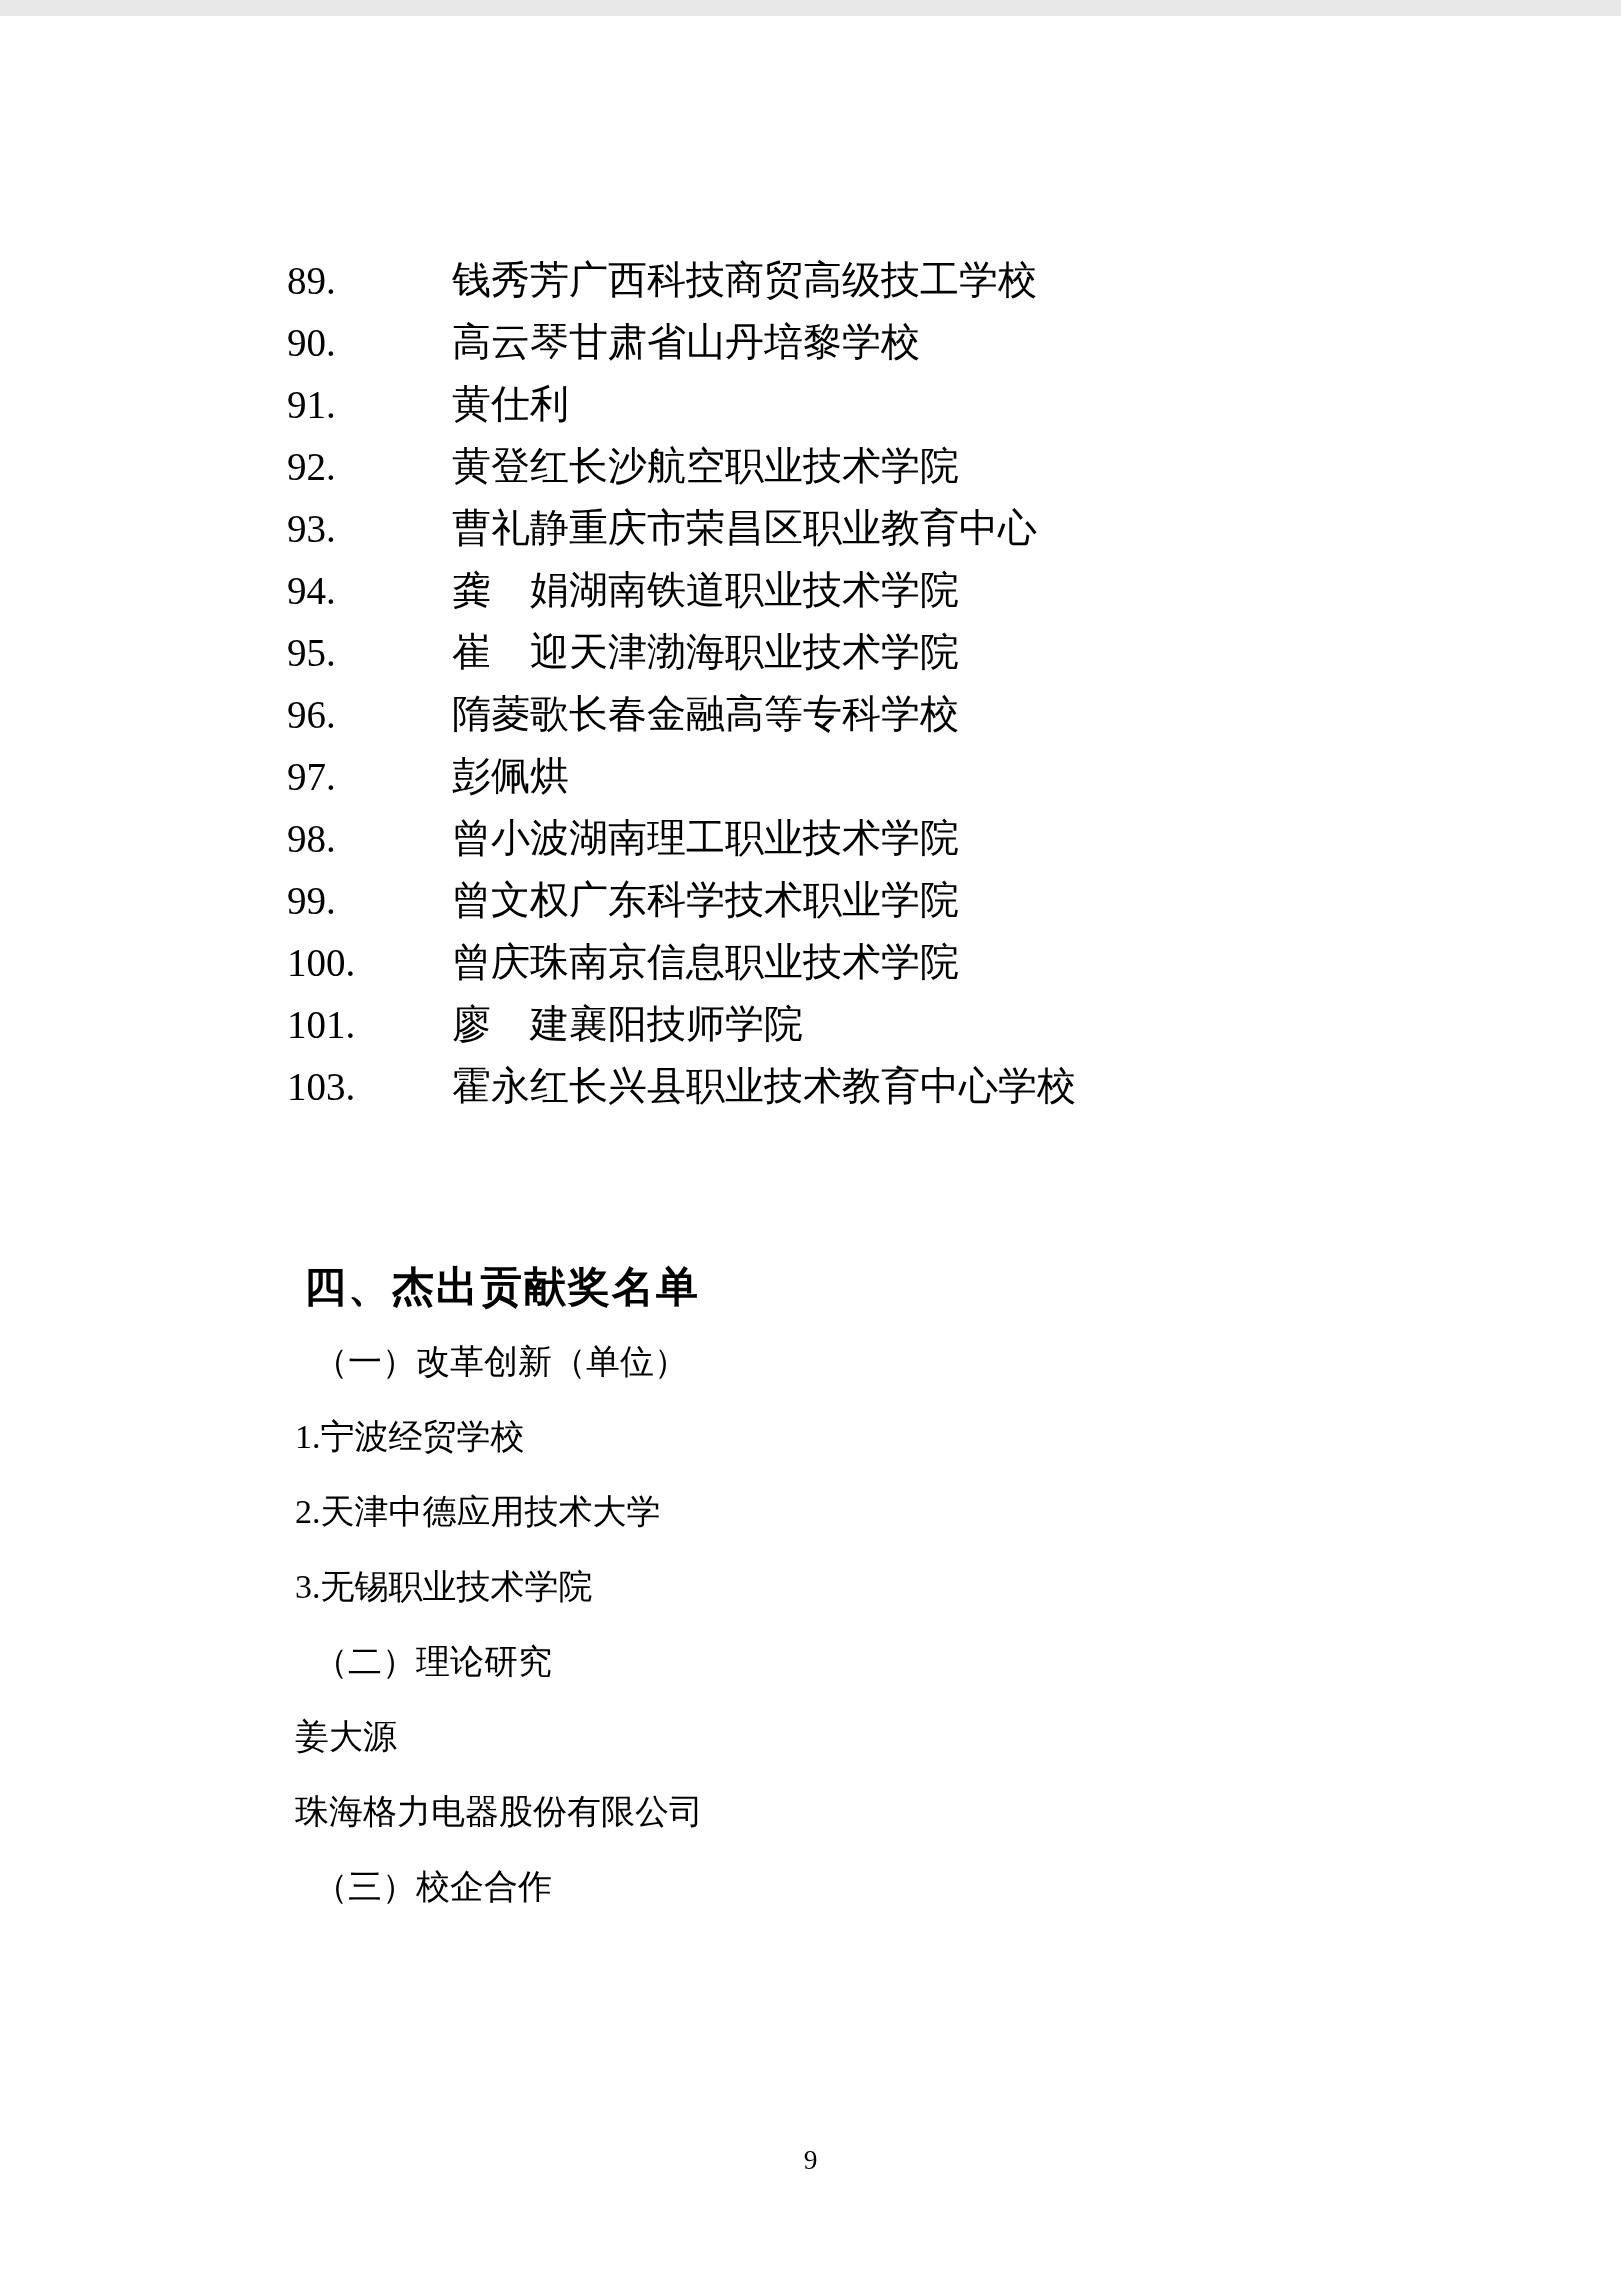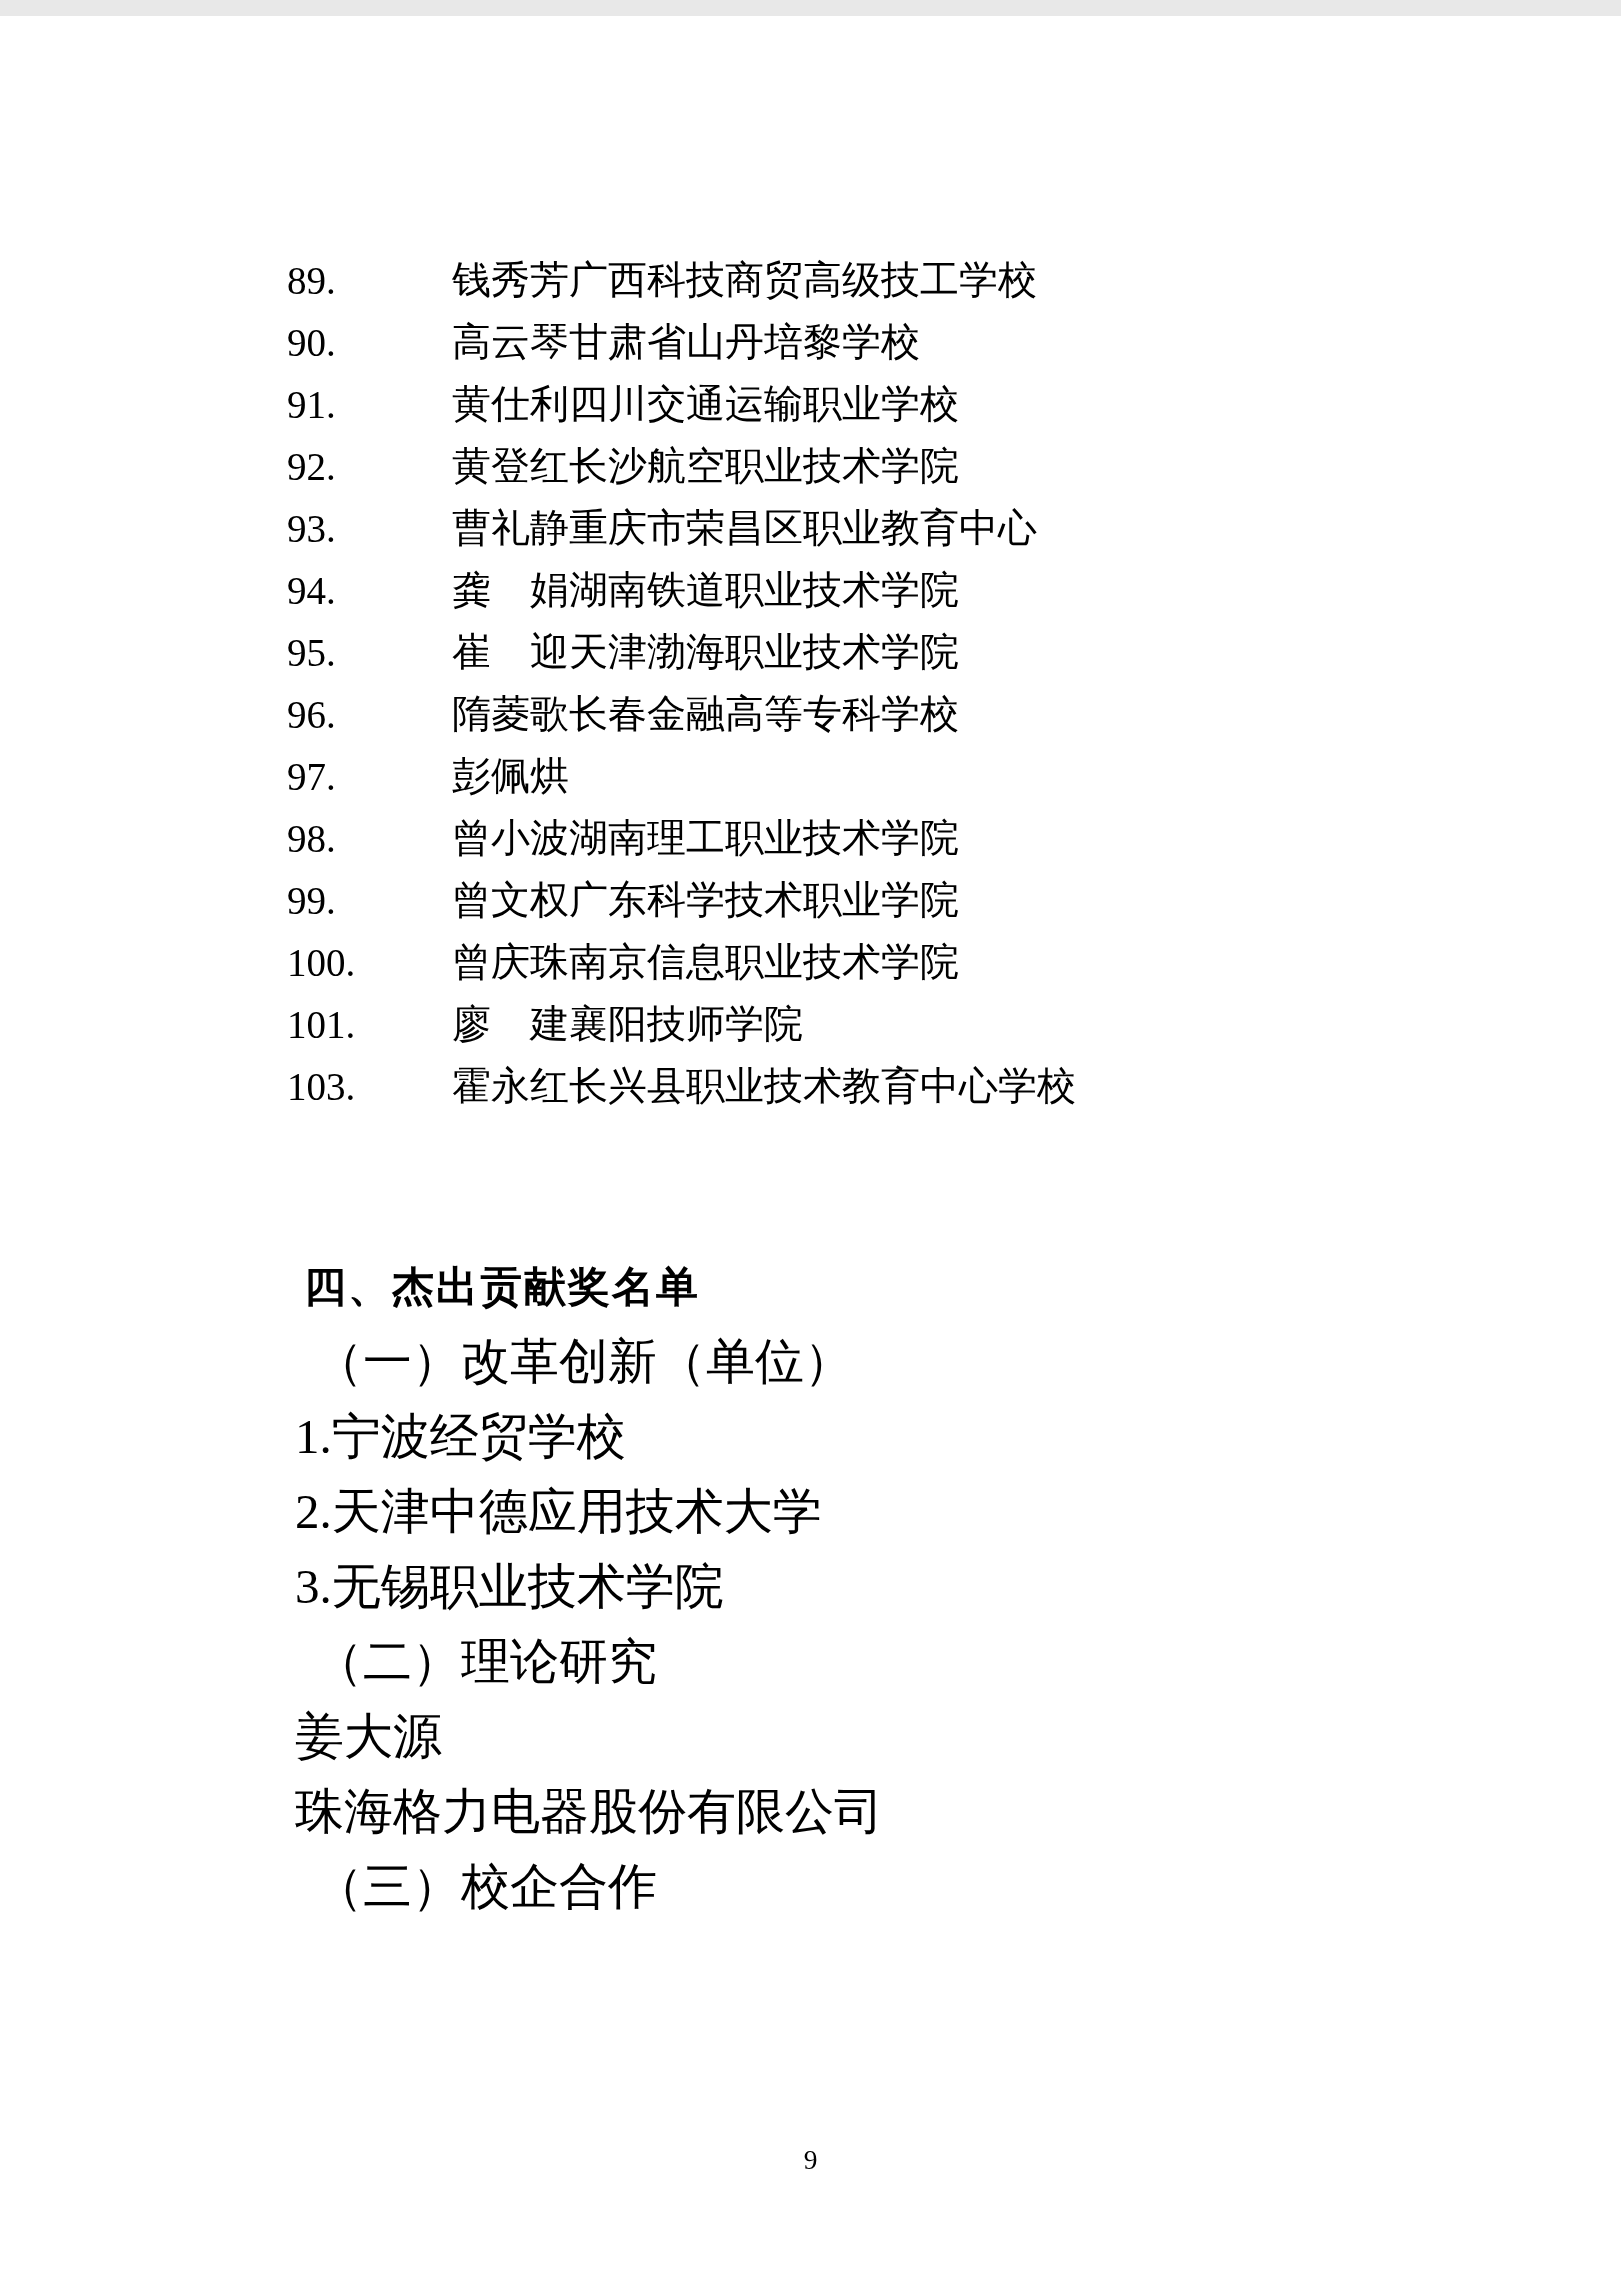--- a/index.html
+++ b/index.html
@@ -48,21 +48,21 @@
   
   .section-block {
     position: absolute;
     left: 0;
     top: 1233px;
     width: 1621px;
   }
   .section-line {
     height: 75px;
     line-height: 75px;
-    font-size: 49px;
+    font-size: 34px;
     white-space: nowrap;
   }
   .section-title {
     padding-left: 304px;
     font-family: "DejaVu Sans", "Liberation Sans", sans-serif;
     font-weight: bold;
     font-size: 42px;
     letter-spacing: 2px;
   }
   .sub-label {
@@ -93,21 +93,20 @@
       <span class="school">广西科技商贸高级技工学校</span>
     </div>
     <div class="award-row">
       <span class="num">90.</span>
       <span class="name">高云琴</span>
       <span class="school">甘肃省山丹培黎学校</span>
     </div>
     <div class="award-row">
       <span class="num">91.</span>
       <span class="name">黄仕利</span>
-      <span class="school">四川交通运输职业学校</span>
     </div>
     <div class="award-row">
       <span class="num">92.</span>
       <span class="name">黄登红</span>
       <span class="school">长沙航空职业技术学院</span>
     </div>
     <div class="award-row">
       <span class="num">93.</span>
       <span class="name">曹礼静</span>
       <span class="school">重庆市荣昌区职业教育中心</span>

